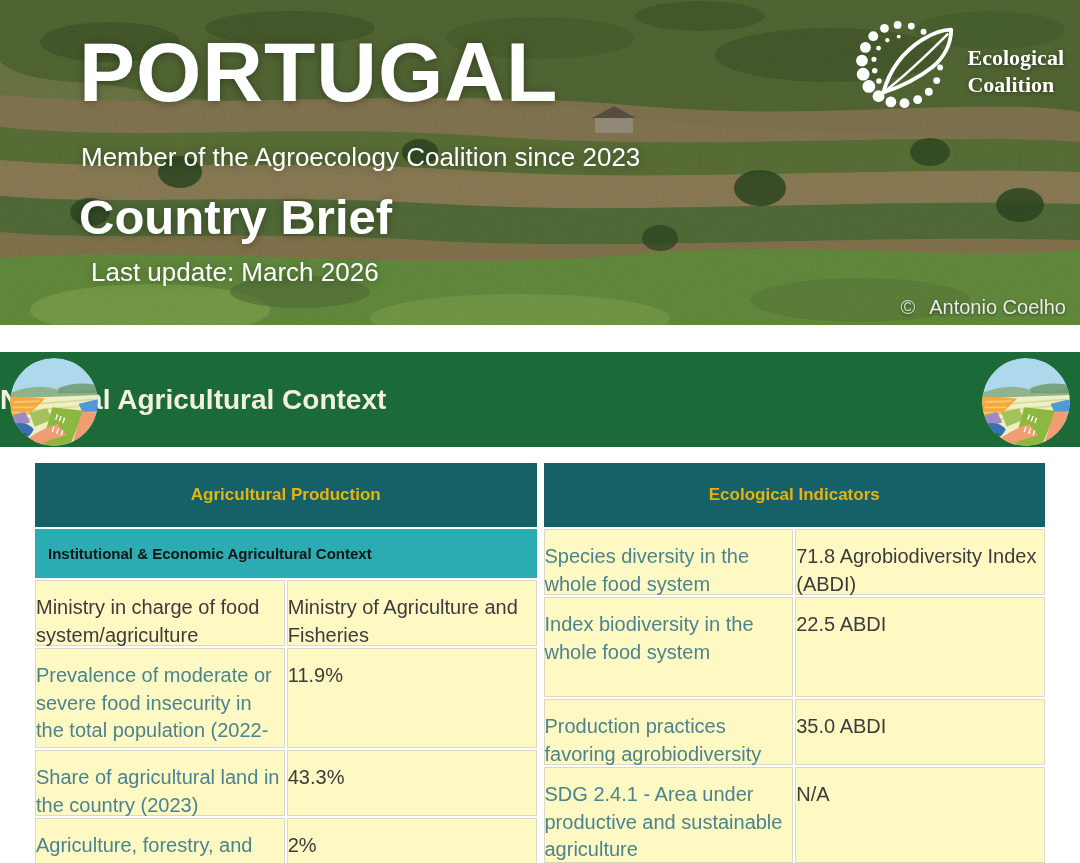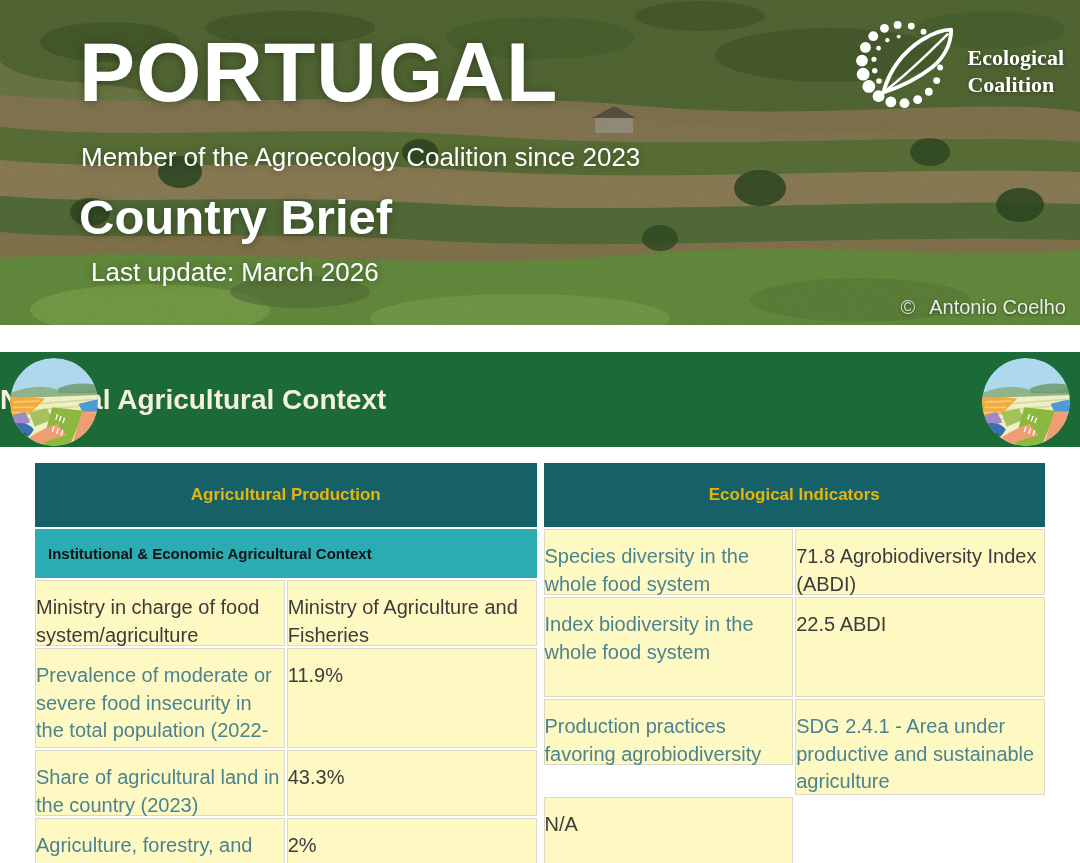--- a/index.html
+++ b/index.html
@@ -238,18 +238,19 @@
   <div class="tbl">
     <div class="hdr">Ecological Indicators</div>
 
     <div class="cell label teal rh1">Species diversity in the whole food system</div>
     <div class="cell value rh1">71.8 Agrobiodiversity Index (ABDI)</div>
 
     <div class="cell label teal rh2">Index biodiversity in the whole food system</div>
     <div class="cell value rh2">22.5 ABDI</div>
 
     <div class="cell label teal rh3">Production practices favoring agrobiodiversity</div>
+    <div class="cell value rh3">35.0 ABDI</div>
 
     <div class="cell label teal rh4">SDG 2.4.1 - Area under productive and sustainable agriculture</div>
     <div class="cell value rh4">N/A</div>
   </div>
 
 </div>
 
 </body></html>

